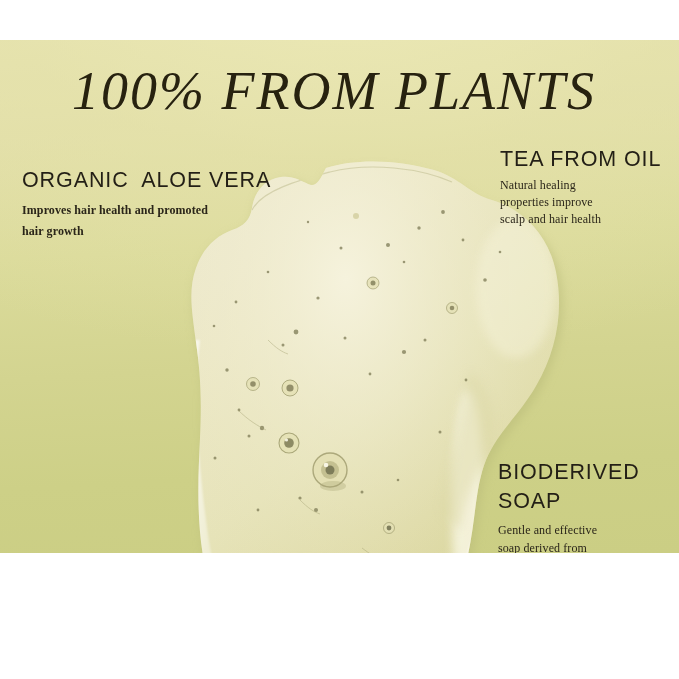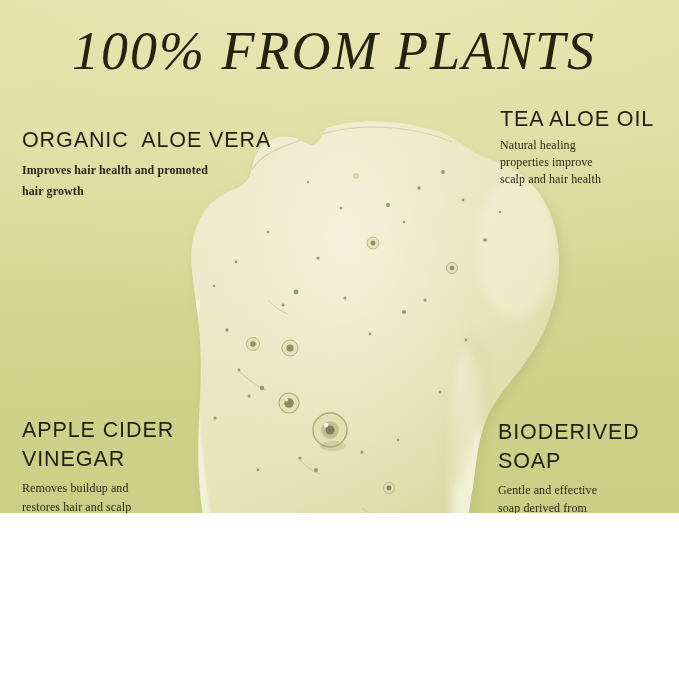--- a/index.html
+++ b/index.html
@@ -23,20 +23,21 @@
         rgba(236,233,182,0.95) 0%,
         rgba(229,226,170,0.55) 35%,
         rgba(214,214,142,0.0) 70%),
       linear-gradient(177deg,
         #e6e3b1 0%,
         #e2dfa9 18%,
         #dbdb9b 40%,
         #d3d490 62%,
         #cdd087 82%,
         #cbce84 100%);
+    margin-top: 40px;
   }
 
   
   .blob-wrap {
     position: absolute;
     left: 0; top: 0;
     width: 679px; height: 679px;
     pointer-events: none;
   }
   .blob-svg { display:block; width: 679px; height: 679px; }
@@ -345,33 +346,26 @@
 
   <div class="title">100% FROM PLANTS</div>
 
   <div class="block" id="block-aloe">
     <div class="heading">ORGANIC  ALOE VERA</div>
     <div class="body">Improves hair health and promoted
 hair growth</div>
   </div>
 
   <div class="block" id="block-tea">
-    <div class="heading">TEA ALOE OIL</div>
+    <div class="heading">TEA FROM OIL</div>
     <div class="body">Natural healing
 properties improve
 scalp and hair health</div>
   </div>
 
-  <div class="block" id="block-acv">
-    <div class="heading">APPLE CIDER
-VINEGAR</div>
-    <div class="body">Removes buildup and
-restores hair and scalp
-to a balanced pH level.</div>
-  </div>
 
   <div class="block" id="block-soap">
     <div class="heading">BIODERIVED
 SOAP</div>
     <div class="body">Gentle and effective
 soap derived from
 microorganisms.</div>
   </div>
 
 </div>

